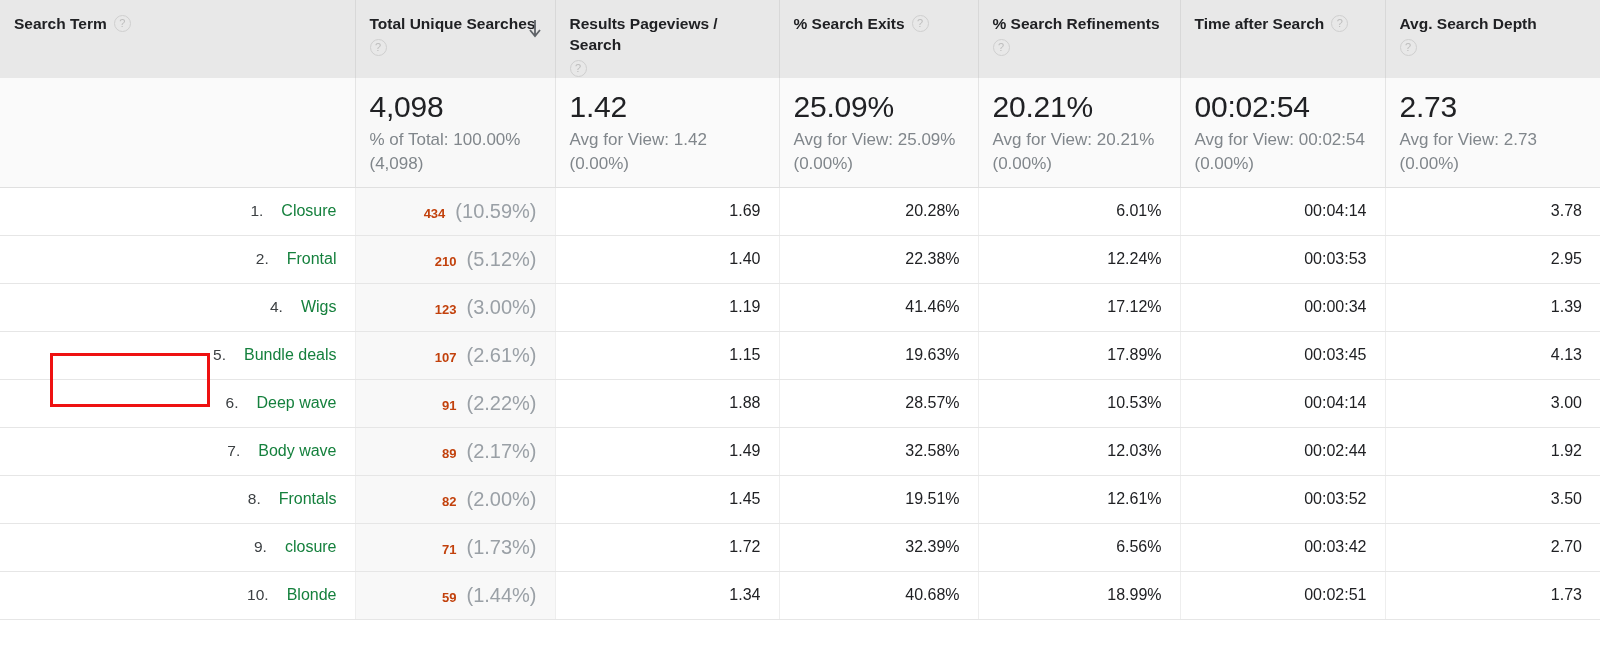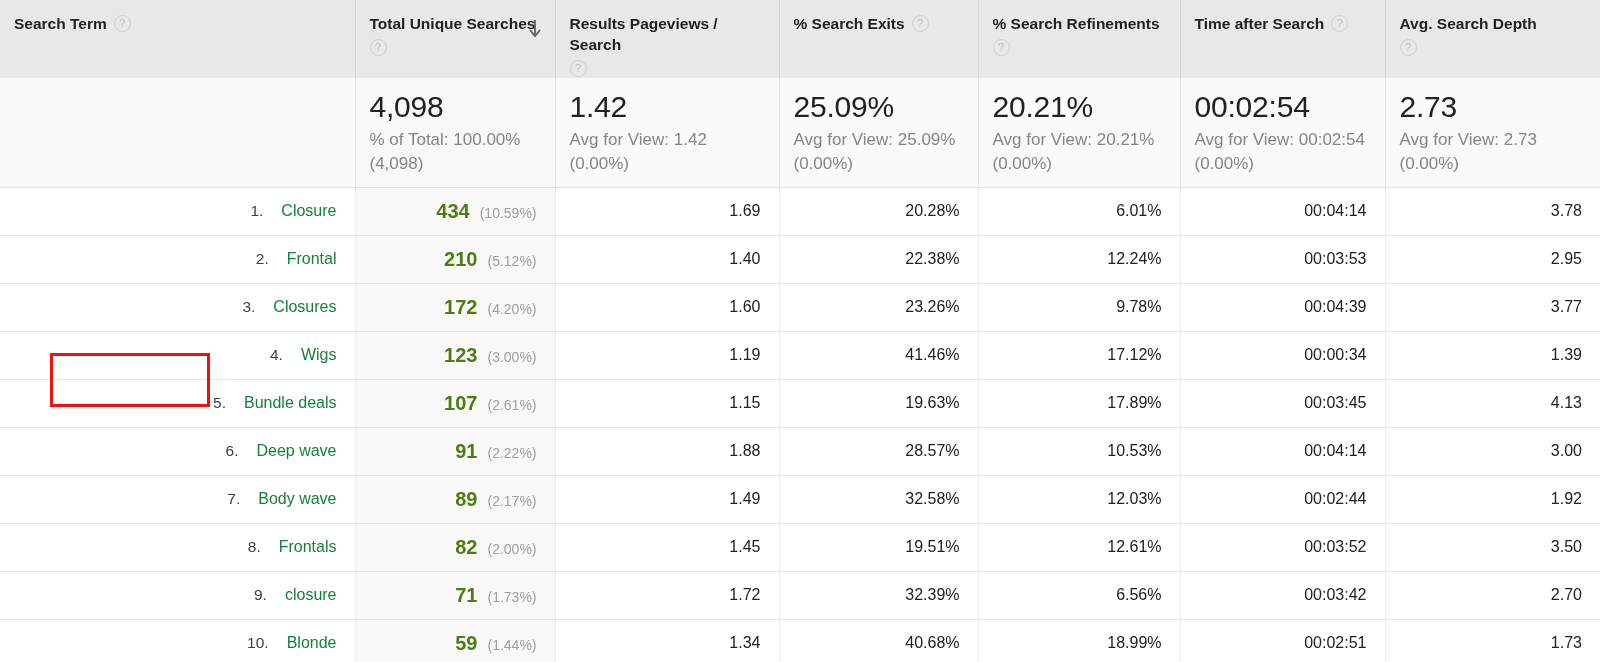--- a/index.html
+++ b/index.html
@@ -148,26 +148,26 @@
     text-decoration: none;
     font-size: 16px;
     cursor: pointer;
   }
 
   td.sorted-col {
     background: #f8f8f8 !important;
   }
   .val-strong {
     font-weight: bold;
-    font-size: 20px;
-    color: #4d7c0f;
+    font-size: 13px;
+    color: #c2410c;
   }
   .val-pct {
     color: #9aa0a6;
-    font-size: 14px;
+    font-size: 20px;
     margin-left: 10px;
   }
 
   
   .redbox {
     position: absolute;
     left: 50px;
     top: 353px;
     width: 160px;
     height: 54px;
@@ -287,29 +287,20 @@
       <tr class="data-row">
         <td class="cell-dim"><span class="row-index">2.</span><a class="term-link" href="#">Frontal</a></td>
         <td class="sorted-col"><span class="val-strong">210</span><span class="val-pct">(5.12%)</span></td>
         <td>1.40</td>
         <td>22.38%</td>
         <td>12.24%</td>
         <td>00:03:53</td>
         <td>2.95</td>
       </tr>
       <tr class="data-row">
-        <td class="cell-dim"><span class="row-index">3.</span><a class="term-link" href="#">Closures</a></td>
-        <td class="sorted-col"><span class="val-strong">172</span><span class="val-pct">(4.20%)</span></td>
-        <td>1.60</td>
-        <td>23.26%</td>
-        <td>9.78%</td>
-        <td>00:04:39</td>
-        <td>3.77</td>
-      </tr>
-      <tr class="data-row">
         <td class="cell-dim"><span class="row-index">4.</span><a class="term-link" href="#">Wigs</a></td>
         <td class="sorted-col"><span class="val-strong">123</span><span class="val-pct">(3.00%)</span></td>
         <td>1.19</td>
         <td>41.46%</td>
         <td>17.12%</td>
         <td>00:00:34</td>
         <td>1.39</td>
       </tr>
       <tr class="data-row">
         <td class="cell-dim"><span class="row-index">5.</span><a class="term-link" href="#">Bundle deals</a></td>

